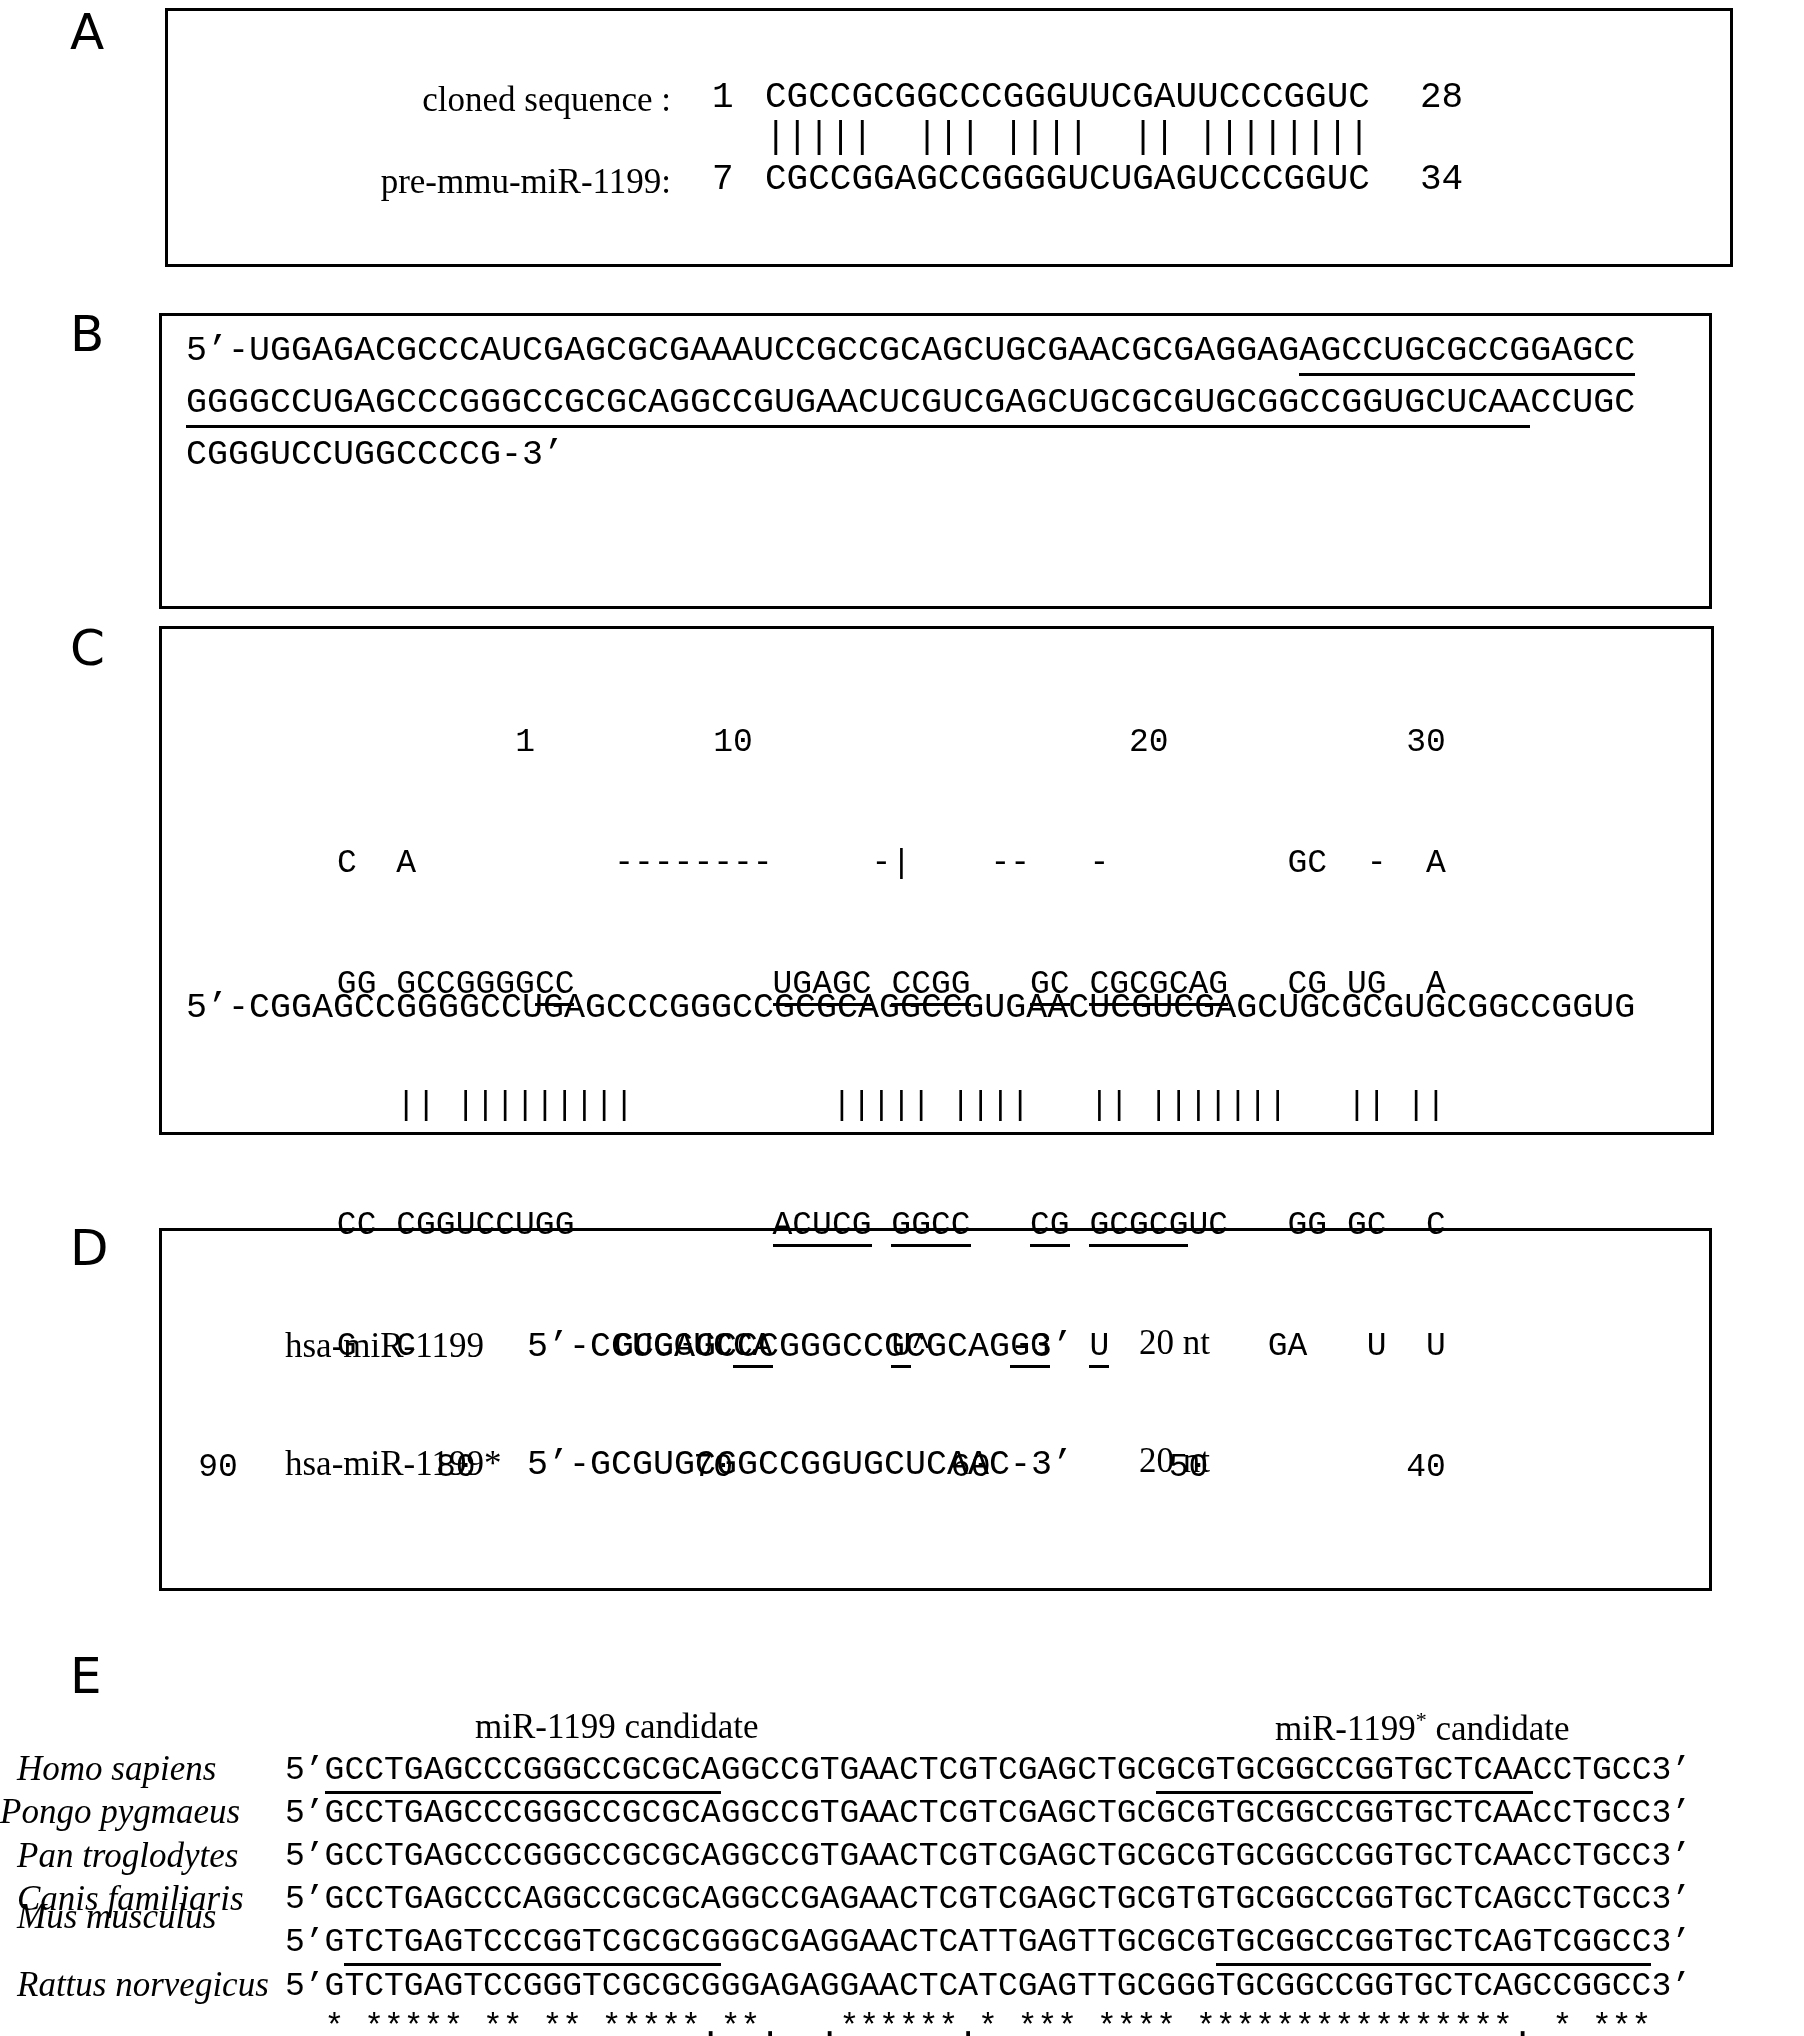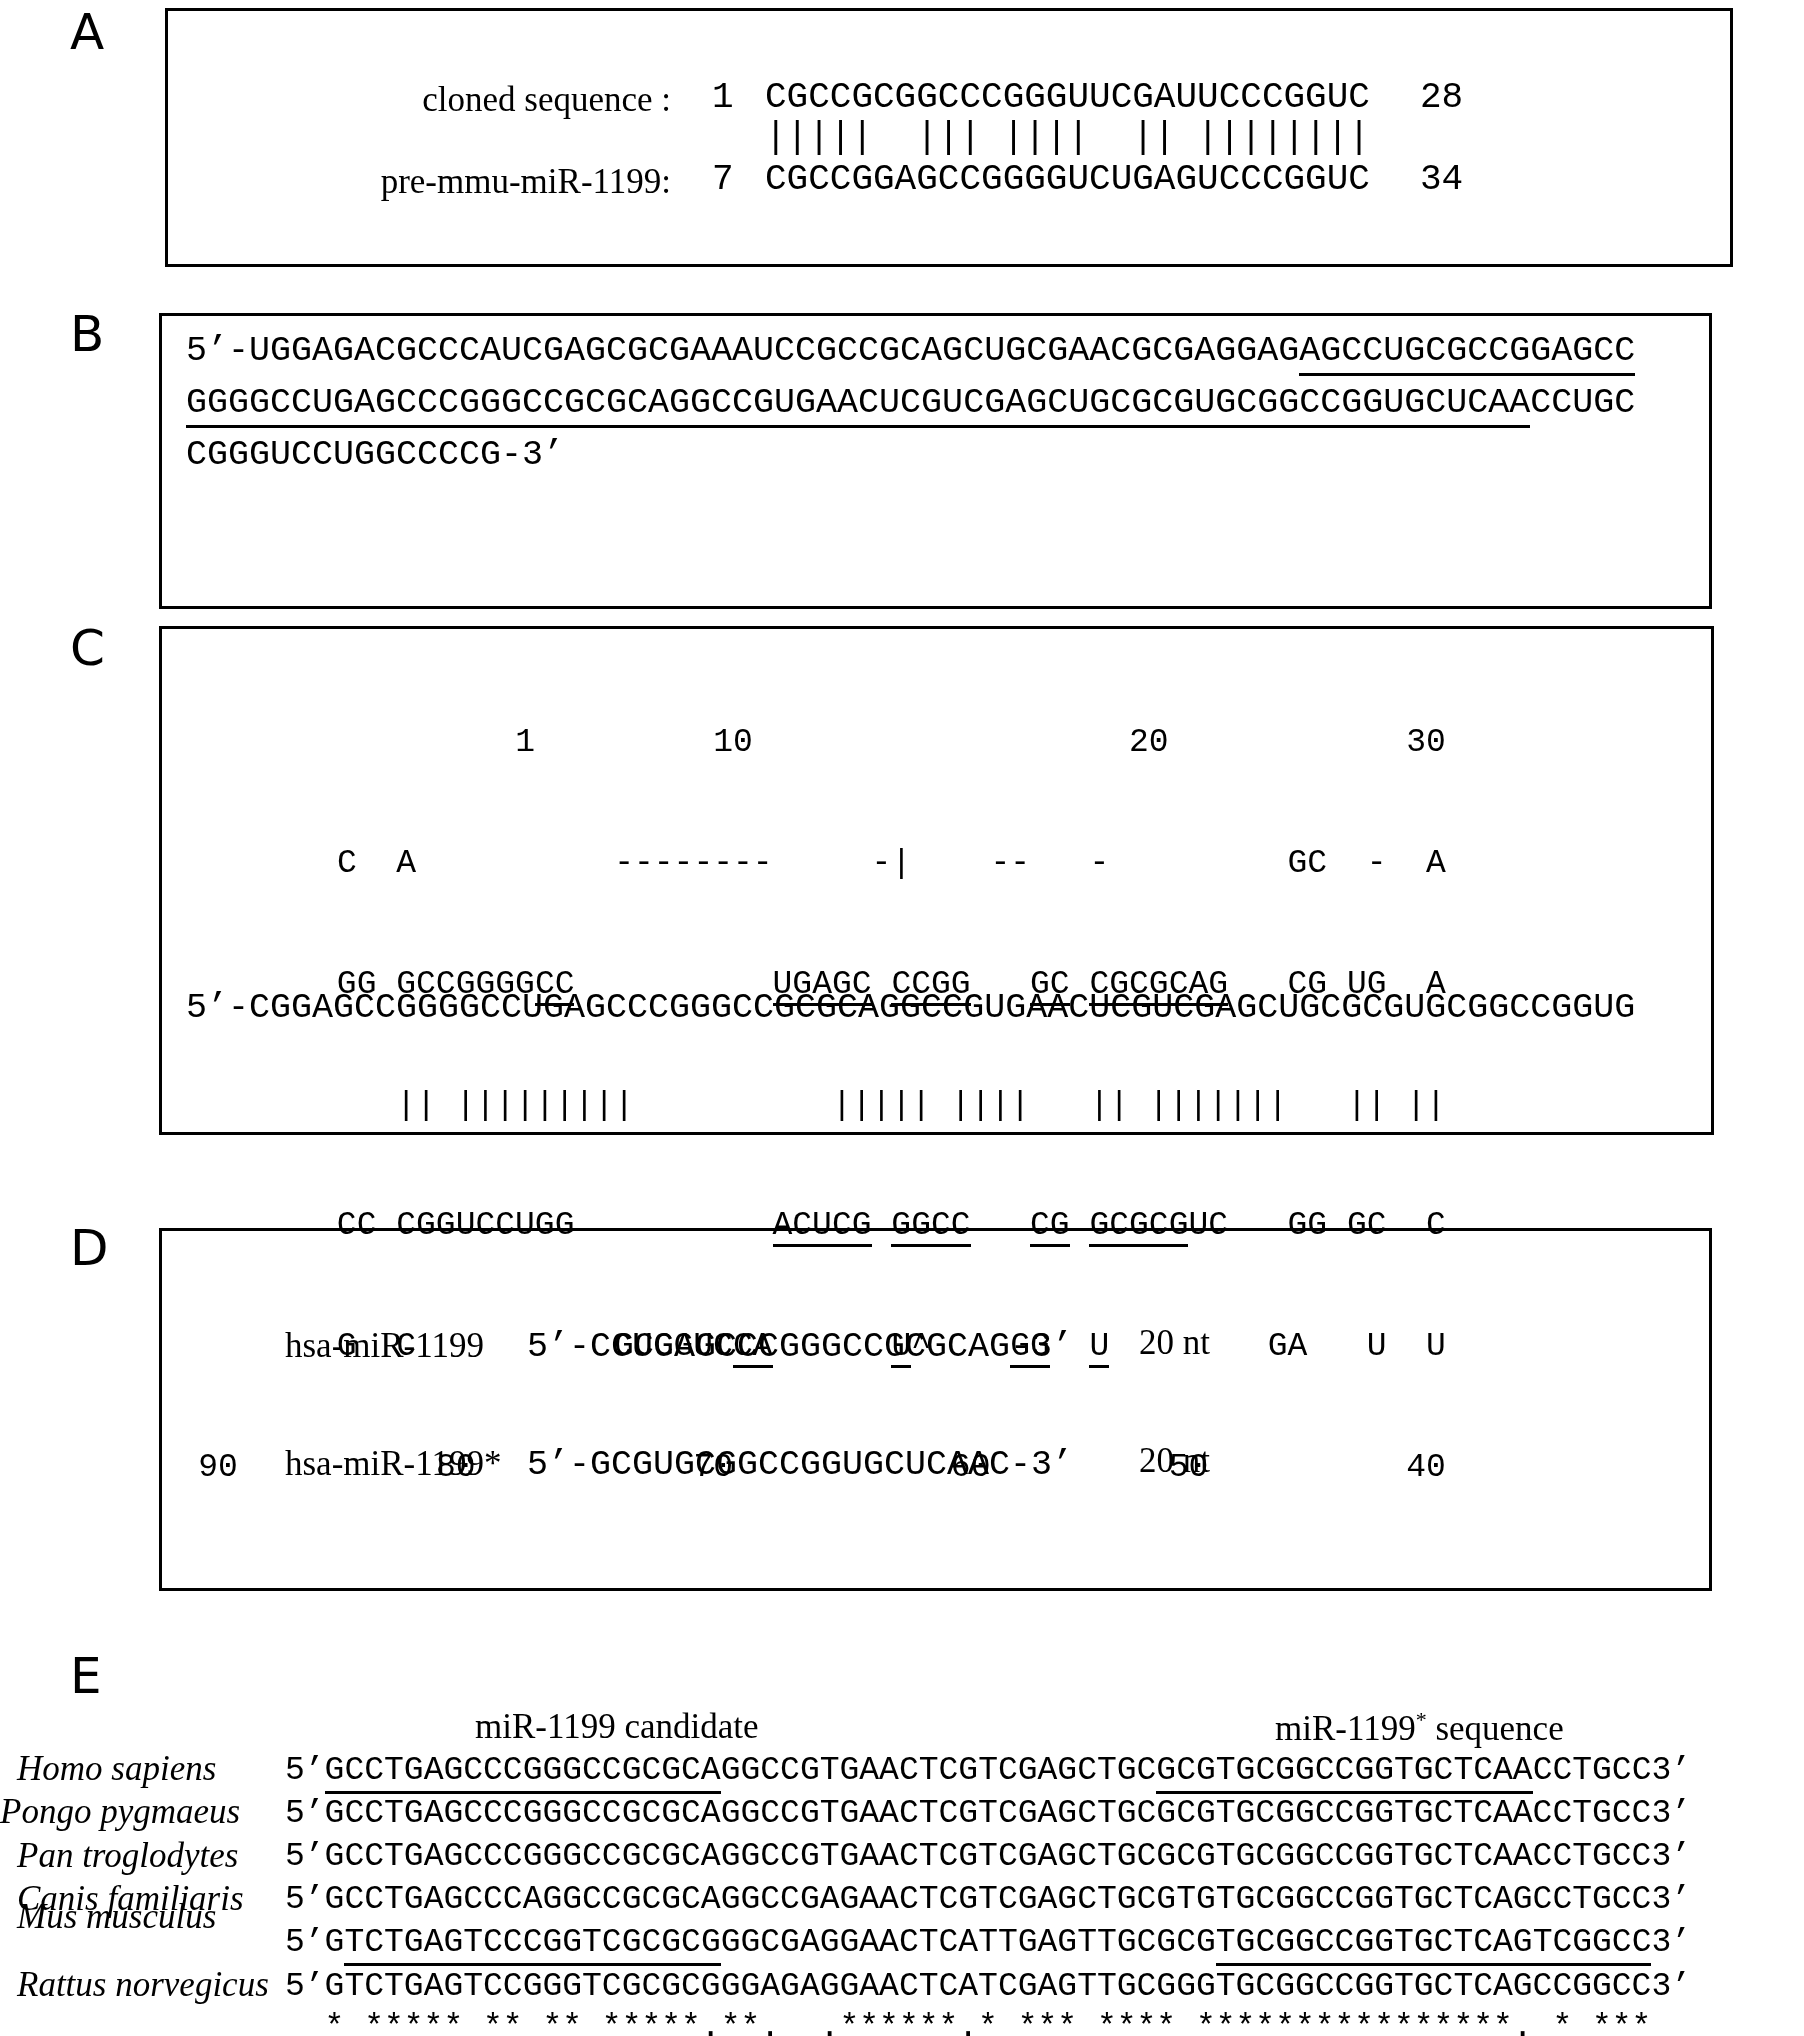--- a/index.html
+++ b/index.html
@@ -68,21 +68,21 @@
   <div class="mono m42" style="left:527px;top:1327px;">5’-CCUGAGCCCGGGCCGCGCAG-3’</div>
   <div class="serif" style="left:1139px;top:1324px;">20 nt</div>
 
   <div class="serif" style="left:285px;top:1445px;">hsa-miR-1199*</div>
   <div class="mono m42" style="left:527px;top:1445px;">5’-GCGUGCGGCCGGUGCUCAAC-3’</div>
   <div class="serif" style="left:1139px;top:1442px;">20 nt</div>
 
   <div class="plabel" style="left:70px;top:1651px;">E</div>
 
   <div class="serif" style="left:475px;top:1708px;">miR-1199 candidate</div>
-  <div class="serif" style="left:1275px;top:1708px;"><span>miR-1199</span><sup class="hsup">*</sup><span> sequence</span></div>
+  <div class="serif" style="left:1275px;top:1708px;"><span>miR-1199</span><sup class="hsup">*</sup><span> candidate</span></div>
 
   <div class="serif it" style="left:17px;top:1750px;">Homo sapiens</div>
   <div class="mono m39" style="left:285px;top:1752px;"><span>5’</span><span class="useg">GCCTGAGCCCGGGCCGCGCA</span><span>GGCCGTGAACTCGTCGAGCTGC</span><span class="useg">GCGTGCGGCCGGTGCTCAA</span><span>CCTGCC</span><span>3’</span></div>
 
   <div class="serif it" style="left:0;top:1793px;">Pongo pygmaeus</div>
   <div class="mono m39" style="left:285px;top:1795px;"><span>5’</span><span>GCCTGAGCCCGGGCCGCGCAGGCCGTGAACTCGTCGAGCTGCGCGTGCGGCCGGTGCTCAACCTGCC</span><span>3’</span></div>
 
   <div class="serif it" style="left:17px;top:1837px;">Pan troglodytes</div>
   <div class="mono m39" style="left:285px;top:1838px;"><span>5’</span><span>GCCTGAGCCCGGGCCGCGCAGGCCGTGAACTCGTCGAGCTGCGCGTGCGGCCGGTGCTCAACCTGCC</span><span>3’</span></div>
 

